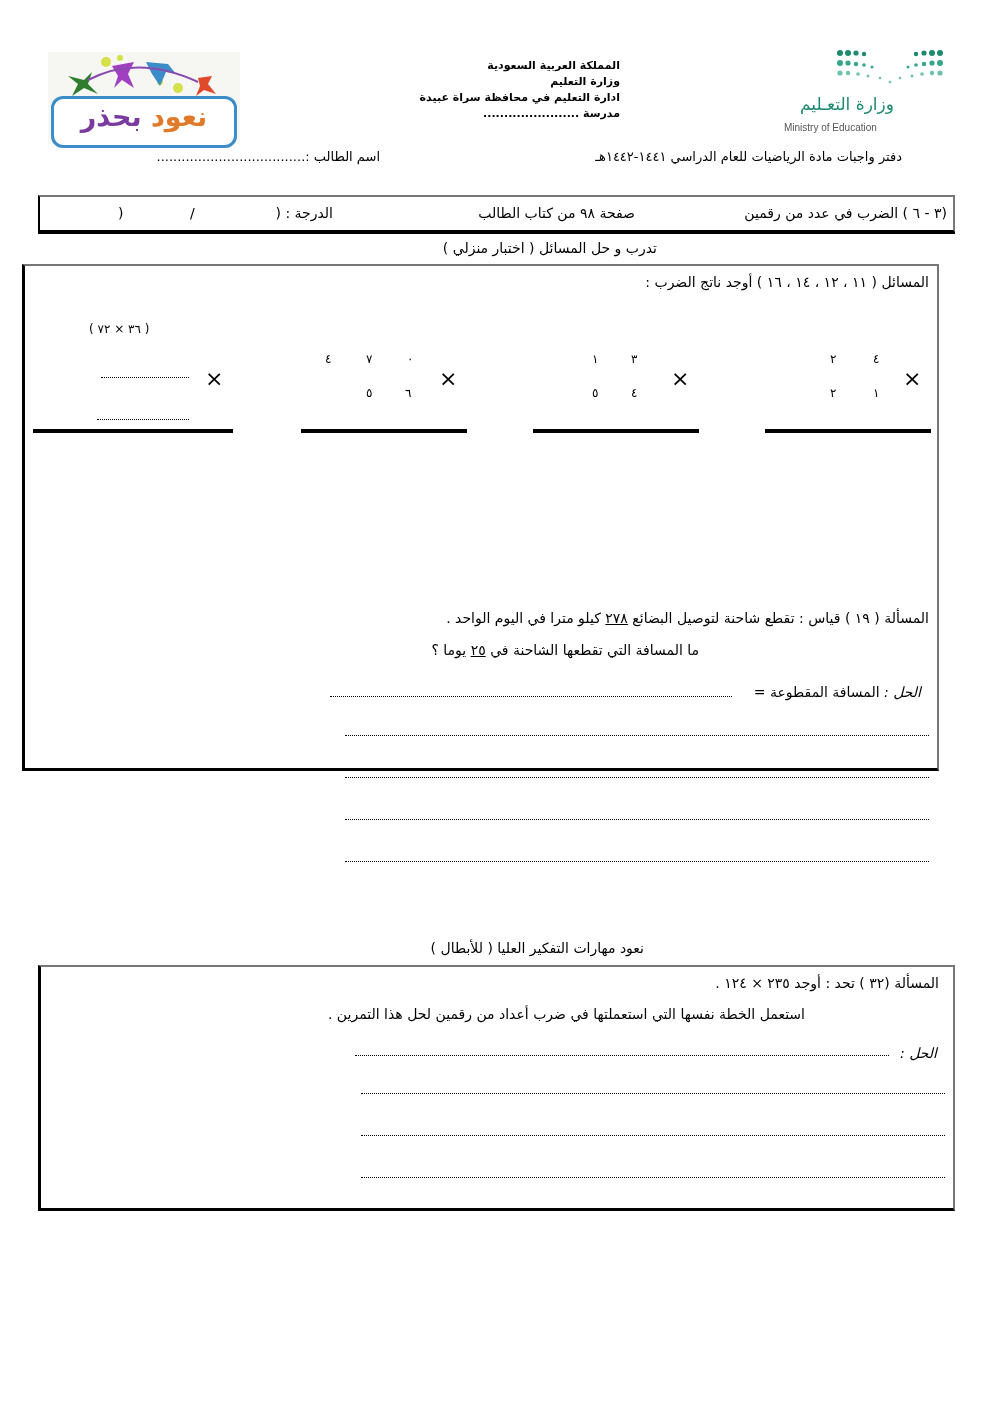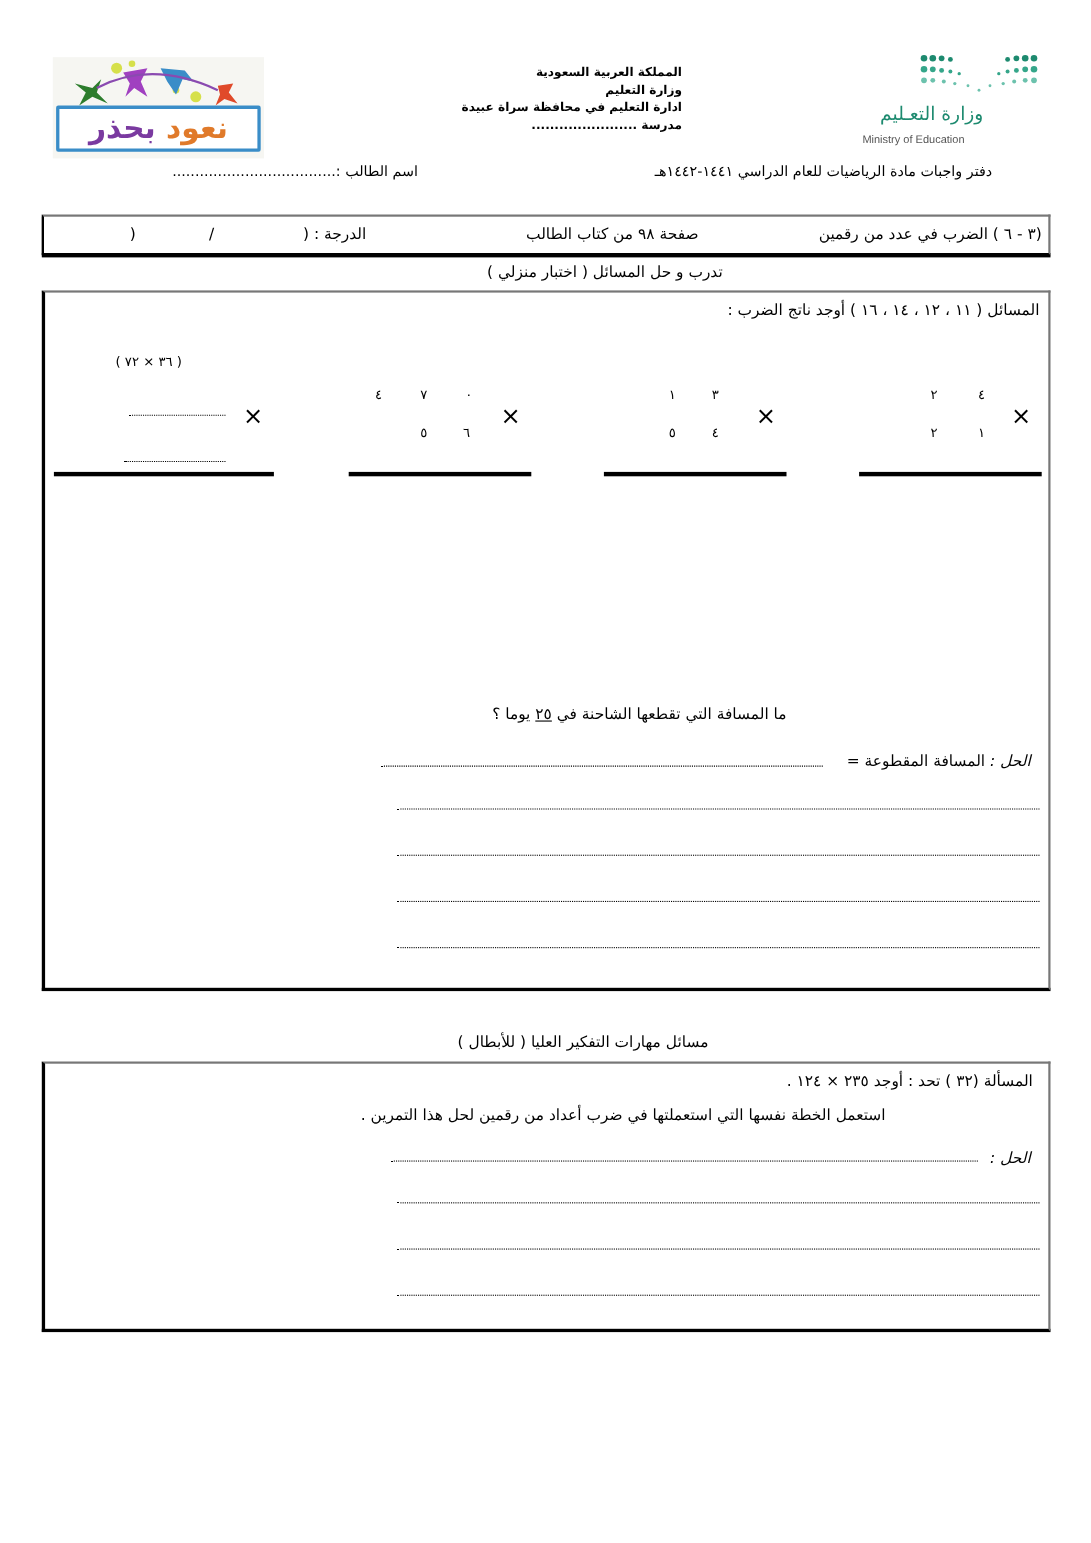--- a/index.html
+++ b/index.html
@@ -8,35 +8,35 @@
   .abs { position: absolute; }
   .rtl { direction: rtl; unicode-bidi: plaintext; white-space: nowrap; text-align: center; }
 
   
   .hdr-center { left: 380px; top: 58px; width: 240px; text-align: right; font-size: 11px; font-weight: bold; line-height: 16px; font-family: "DejaVu Sans", sans-serif; }
   .moe-logo { left: 780px; top: 44px; width: 170px; height: 95px; }
   .moe-dots { position: absolute; left: 56px; top: 4px; width: 110px; height: 40px; }
   .moe-ar { position: absolute; right: 56px; top: 50px; font-size: 17px; color: #1d8a6f; }
   .moe-en { position: absolute; left: 4px; top: 78px; font-size: 10px; color: #555; font-family: "Liberation Sans", sans-serif; }
   .brand-logo { left: 48px; top: 52px; width: 192px; height: 92px; background: #f6f6f2; }
-  .brand-text-box { position: absolute; left: 3px; top: 44px; width: 186px; height: 42px;
-     border: 3px solid #3a8dc8; border-radius: 2px; box-sizing: border-box; background: #fff; text-decoration: underline; }
+  .brand-text-box { position: absolute; left: 3px; top: 44px; width: 186px; height: 52px;
+     border: 3px solid #3a8dc8; border-radius: 12px; box-sizing: border-box; background: #fff; text-decoration: underline; }
   .brand-text { position: absolute; left: 0; right: 0; top: 0; text-align: center; font-size: 27px; font-weight: bold; line-height: 36px; direction: rtl; }
 
   .subtitle { top: 149px; font-size: 13px; }
 
   
   .box { border: 2px solid #000; border-top-color: #777; border-right-color: #777; box-sizing: border-box; }
   .box-shadow { box-shadow: 0 2px 0 #000; }
   .lesson-box { left: 38px; top: 195px; width: 917px; height: 37px; }
   .lesson-box span { position: absolute; top: 8px; font-size: 14px; }
 
   .section-title { font-size: 14px; }
 
-  .main-box { left: 38px; top: 264px; width: 917px; height: 637px; border-width: 2px 2px 3px 3px; }
+  .main-box { left: 22px; top: 264px; width: 917px; height: 507px; border-width: 2px 2px 3px 3px; }
   .hot-box { left: 38px; top: 965px; width: 917px; height: 246px; border-width: 2px 2px 3px 3px; }
 
   .q-text { font-size: 14px; }
   .digit { font-size: 12px; position: absolute; }
   .times { font-size: 22px; position: absolute; font-family: "DejaVu Sans", sans-serif; }
   .thick-line { position: absolute; height: 4px; background: #000; }
   .dots-line { position: absolute; border-bottom: 1px dotted #000; height: 0; }
   .underline { text-decoration: underline; }
   .italic { font-style: italic; }
 </style>
@@ -156,38 +156,43 @@
   </div>
 
   <div>
     <span class="abs" style="left:64px; top:56px; font-size:12px; direction:rtl; unicode-bidi:plaintext">( ٣٦ × ٧٢ )</span>
     <div class="dots-line" style="left:76px; top:111px; width:88px"></div>
     <div class="dots-line" style="left:72px; top:153px; width:92px"></div>
     <span class="times" style="left:180px; top:100px">×</span>
     <div class="thick-line" style="left:8px; top:163px; width:200px"></div>
   </div>
 
+  <div class="abs q-text" style="right:8px; top:344px; direction:rtl; white-space:nowrap">
+    <span>المسألة ( ١٩ ) قياس : تقطع شاحنة لتوصيل البضائع</span>
+    <span class="underline">٢٧٨</span>
+    <span>كيلو مترا في اليوم الواحد .</span>
+  </div>
   <div class="abs q-text" style="right:238px; top:376px; direction:rtl; white-space:nowrap">
     <span>ما المسافة التي تقطعها الشاحنة في</span>
     <span class="underline">٢٥</span>
     <span>يوما ؟</span>
   </div>
 
   <div class="abs q-text" style="right:16px; top:418px; direction:rtl; white-space:nowrap">
     <span class="italic">الحل :</span>
     <span>المسافة المقطوعة =</span>
   </div>
   <div class="dots-line" style="left:305px; top:430px; width:402px"></div>
   <div class="dots-line" style="left:320px; top:469px; width:584px"></div>
   <div class="dots-line" style="left:320px; top:511px; width:584px"></div>
   <div class="dots-line" style="left:320px; top:553px; width:584px"></div>
   <div class="dots-line" style="left:320px; top:595px; width:584px"></div>
 </div>
 
-<div class="abs section-title rtl" style="right:348px; top:940px; direction:rtl">مسائل مهارات التفكير العليا ( للأبطال )</div>
+<div class="abs section-title rtl" style="right:348px; top:940px; direction:rtl">نعود مهارات التفكير العليا ( للأبطال )</div>
 
 <div class="abs box hot-box">
   <div class="abs q-text rtl" style="right:14px; top:8px; direction:rtl">المسألة (٣٢ ) تحد : أوجد ٢٣٥ × ١٢٤ .</div>
   <div class="abs q-text rtl" style="right:148px; top:39px; direction:rtl">استعمل الخطة نفسها التي استعملتها في ضرب أعداد من رقمين لحل هذا التمرين .</div>
   <div class="abs q-text italic rtl" style="right:16px; top:78px; direction:rtl">الحل :</div>
   <div class="dots-line" style="left:314px; top:88px; width:534px"></div>
   <div class="dots-line" style="left:320px; top:126px; width:584px"></div>
   <div class="dots-line" style="left:320px; top:168px; width:584px"></div>
   <div class="dots-line" style="left:320px; top:210px; width:584px"></div>
 </div>

